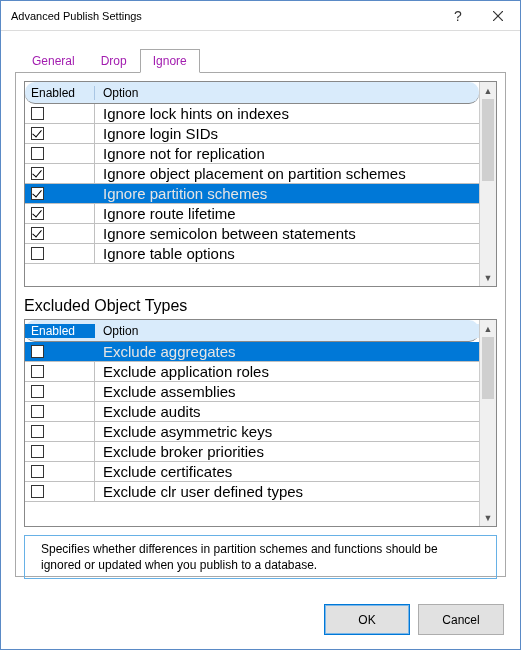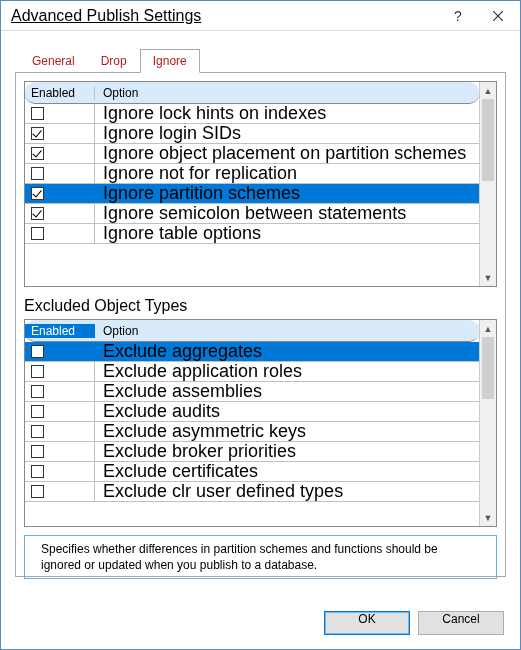--- a/index.html
+++ b/index.html
@@ -12,21 +12,21 @@
     width: 521px;
   }
   .window { width: 521px; border: 1px solid #5a8ac6; background: #fff; }
   .titlebar {
     height: 30px;
     display: flex; align-items: center;
     padding-left: 10px;
     border-bottom: 1px solid #dcdcdc;
     background: #fff;
   }
-  .titlebar-title { flex: 1; font-size: 16px; text-decoration: underline; }
+  .titlebar-title { flex: 1; font-size: 11px; }
   .titlebar-btn {
     width: 44px; height: 29px;
     display: flex; align-items: center; justify-content: center;
     color: #333;
   }
   .titlebar .help { font-size: 14px; width: 36px; }
   .titlebar .close svg { width: 10px; height: 10px; }
 
   .body {
     padding: 18px 14px 14px 14px;
@@ -35,21 +35,21 @@
   }
 
   .tabs {
     display: flex;
     align-items: flex-end;
     margin-left: 4px;
   }
   .tab {
     padding: 4px 12px 4px 12px;
     font-size: 12px;
-    color: #b91c1c;
+    color: #a21caf;
     border: 1px solid transparent;
     margin-right: 0px;
     cursor: default;
   }
   .tab.active {
     border: 1px solid #a9a9a9;
     border-bottom: 1px solid #fff;
     background: #fff;
     position: relative;
     z-index: 2;
@@ -109,24 +109,24 @@
   }
   .row .c1 {
     width: 70px;
     border-right: 1px solid #c0c0c0;
     display: flex; align-items: center; justify-content: flex-start;
     padding-left: 6px;
     height: 100%;
   }
   .row .c2 {
     flex: 1; padding-left: 8px;
-    font-size: 18px;
+    font-size: 15px;
     white-space: nowrap; overflow: hidden; text-overflow: clip;
   }
-  .row.sel { background: #0078d7; color: #000000; }
+  .row.sel { background: #0078d7; color: #e5e5e5; }
   .row.sel .c1 { border-right-color: #0078d7; }
   .row.sel .chk { background: #fff; }
 
   .chk {
     width: 13px; height: 13px;
     border: 1px solid #333;
     background: #fff;
     display: inline-flex; align-items: center; justify-content: center;
   }
   .chk.checked::after {
@@ -163,24 +163,24 @@
 
   .dlg-buttons {
     position: absolute;
     right: 16px;
     bottom: 14px;
     display: flex;
     gap: 8px;
   }
   .btn {
     min-width: 86px;
-    height: 24px;
+    height: 31px;
     border: 1px solid #adadad;
     background: #e1e1e1;
-    display: flex; justify-content: center;
+    display: flex; align-items: center; justify-content: center;
     font-size: 12px;
     padding: 0 10px;
   }
   .btn.default { border: 1px solid #0078d7; box-shadow: inset 0 0 0 1px #7ab6e8; }
 </style>
 </head>
 <body>
 
 <div class="window">
   <div class="titlebar">
@@ -220,35 +220,41 @@
                 <div class="c2">Ignore lock hints on indexes</div>
               </div>
               <div class="row">
                 <div class="c1">
                   <span class="chk checked"></span>
                 </div>
                 <div class="c2">Ignore login SIDs</div>
               </div>
               <div class="row">
                 <div class="c1">
+                  <span class="chk"></span>
+                </div>
+                <div class="c2">Ignore not for replication</div>
+              </div>
+              <div class="row">
+                <div class="c1">
                   <span class="chk checked"></span>
                 </div>
                 <div class="c2">Ignore object placement on partition schemes</div>
               </div>
-              <div class="row">
-                <div class="c1">
-                  <span class="chk"></span>
-                </div>
-                <div class="c2">Ignore not for replication</div>
-              </div>
               <div class="row sel">
                 <div class="c1">
                   <span class="chk checked"></span>
                 </div>
                 <div class="c2">Ignore partition schemes</div>
+              </div>
+              <div class="row">
+                <div class="c1">
+                  <span class="chk checked"></span>
+                </div>
+                <div class="c2">Ignore route lifetime</div>
               </div>
               <div class="row">
                 <div class="c1">
                   <span class="chk checked"></span>
                 </div>
                 <div class="c2">Ignore semicolon between statements</div>
               </div>
               <div class="row">
                 <div class="c1">
                   <span class="chk"></span>

